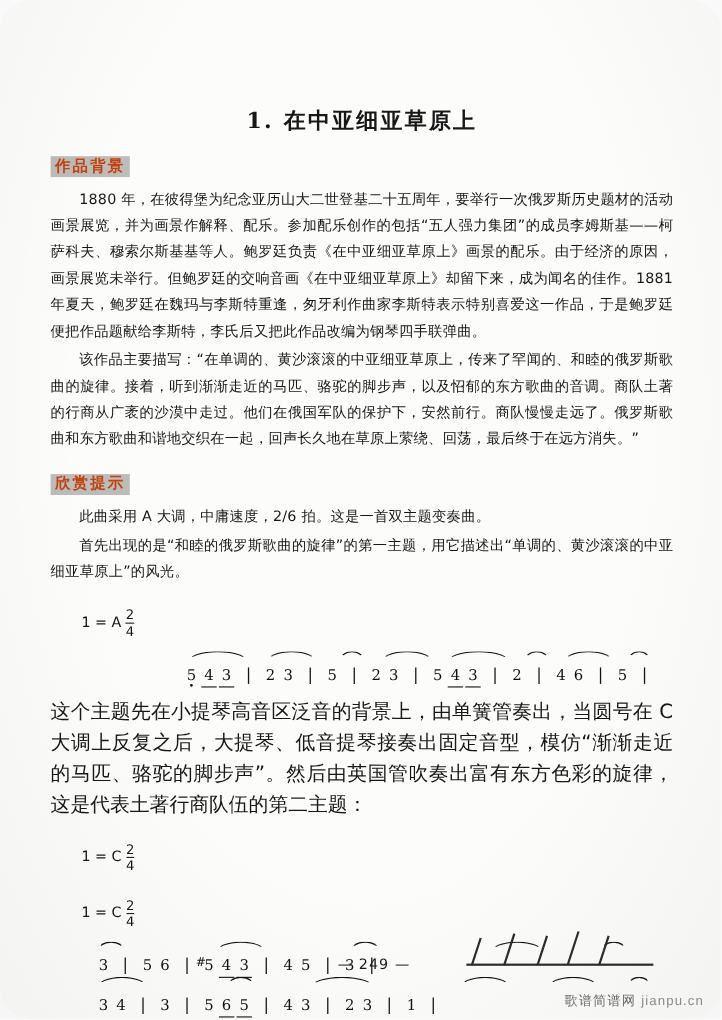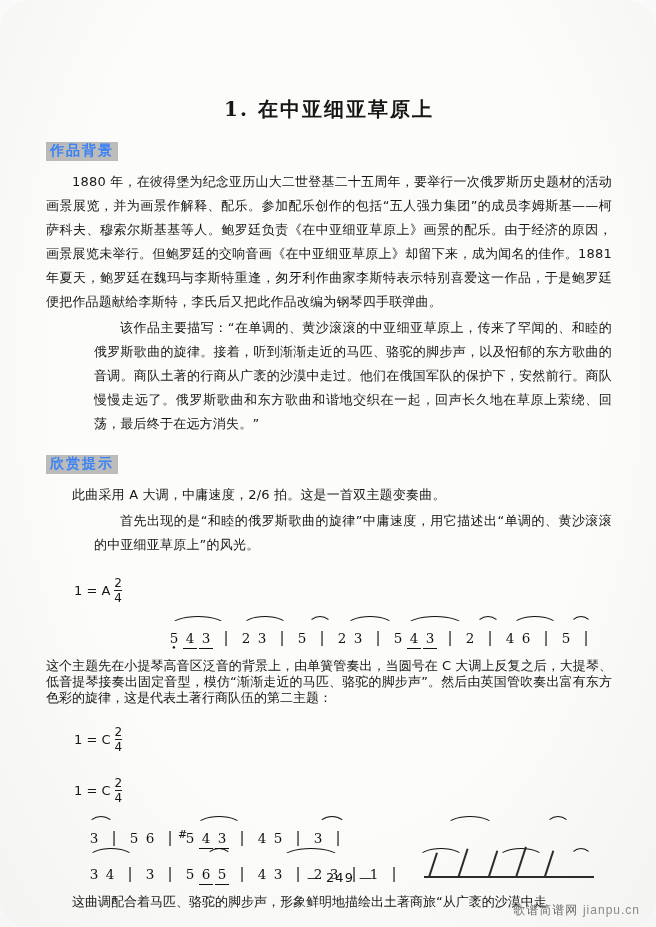--- a/index.html
+++ b/index.html
@@ -59,31 +59,31 @@
     position: relative;
     font-family: "DejaVu Serif", serif;
   }
   .section-head .hl {
     position: absolute;
     left: 0; right: 0; top: 1px; bottom: 1px;
     background: rgba(40,40,40,0.30);
     mix-blend-mode: multiply;
     z-index: 0;
   }
-  .section-head .txt { position: relative; z-index: 1; color: #3b82f6; }
+  .section-head .txt { position: relative; z-index: 1; color: #c2410c; }
 
   p.body {
     font-size: 13px;
     line-height: 24px;
     text-align: justify;
     margin: 8px 0 0 0;
     text-indent: 26px;
     letter-spacing: 0.2px;
   }
-  p.body.tight { margin-top: 2px; margin-left: 48px; }
+  p.body.tight { margin-top: 2px; }
 
   .music-block { margin-top: 20px; position: relative; }
 
   .keysig {
     font-size: 13px;
     display: flex;
     align-items: center;
     gap: 4px;
     padding-left: 28px;
   }
@@ -142,21 +142,21 @@
   .slur {
     position: absolute;
     border: 1.3px solid #111;
     border-bottom: none;
     border-left-color: transparent;
     border-right-color: transparent;
     border-radius: 50% 50% 0 0 / 100% 100% 0 0;
     height: 9px;
   }
 
-  .note-caption { font-size: 13px; line-height: 16px; margin-top: 12px; text-align: justify; }
+  .note-caption { font-size: 18px; line-height: 28px; margin-top: 12px; text-align: justify; }
   .note-caption.indent { text-indent: 26px; }
 
   
   .pencil { position: absolute; background: #2c2c2c; }
 
   .page-number {
     position: absolute;
     left: 0; right: 0;
     bottom: 42px;
     text-align: center;
@@ -189,21 +189,21 @@
     </div>
     <p class="body">1880 年，在彼得堡为纪念亚历山大二世登基二十五周年，要举行一次俄罗斯历史题材的活动画景展览，并为画景作解释、配乐。参加配乐创作的包括“五人强力集团”的成员李姆斯基——柯萨科夫、穆索尔斯基基等人。鲍罗廷负责《在中亚细亚草原上》画景的配乐。由于经济的原因，画景展览未举行。但鲍罗廷的交响音画《在中亚细亚草原上》却留下来，成为闻名的佳作。1881 年夏天，鲍罗廷在魏玛与李斯特重逢，匆牙利作曲家李斯特表示特别喜爱这一作品，于是鲍罗廷便把作品题献给李斯特，李氏后又把此作品改编为钢琴四手联弹曲。</p>
     <p class="body tight">该作品主要描写：“在单调的、黄沙滚滚的中亚细亚草原上，传来了罕闻的、和睦的俄罗斯歌曲的旋律。接着，听到渐渐走近的马匹、骆驼的脚步声，以及怊郁的东方歌曲的音调。商队土著的行商从广袤的沙漠中走过。他们在俄国军队的保护下，安然前行。商队慢慢走远了。俄罗斯歌曲和东方歌曲和谐地交织在一起，回声长久地在草原上萦绕、回荡，最后终于在远方消失。”</p>
 
     
     <div class="section-head">
       <span class="hl"></span>
       <span class="txt">欣赏提示</span>
     </div>
     <p class="body">此曲采用 A 大调，中庸速度，2/6 拍。这是一首双主题变奏曲。</p>
-    <p class="body tight">首先出现的是“和睦的俄罗斯歌曲的旋律”中庸速度，用它描述出“单调的、黄沙滚滚的中亚细亚草原上”的风光。</p>
+    <p class="body tight">首先出现的是“和睦的俄罗斯歌曲的旋律”的第一主题，用它描述出“单调的、黄沙滚滚的中亚细亚草原上”的风光。</p>
 
     
     <div class="music-block">
       <div class="keysig">
         <span>1 = A</span>
         <span class="frac">
           <span class="num">2</span>
           <span class="den">4</span>
         </span>
       </div>

